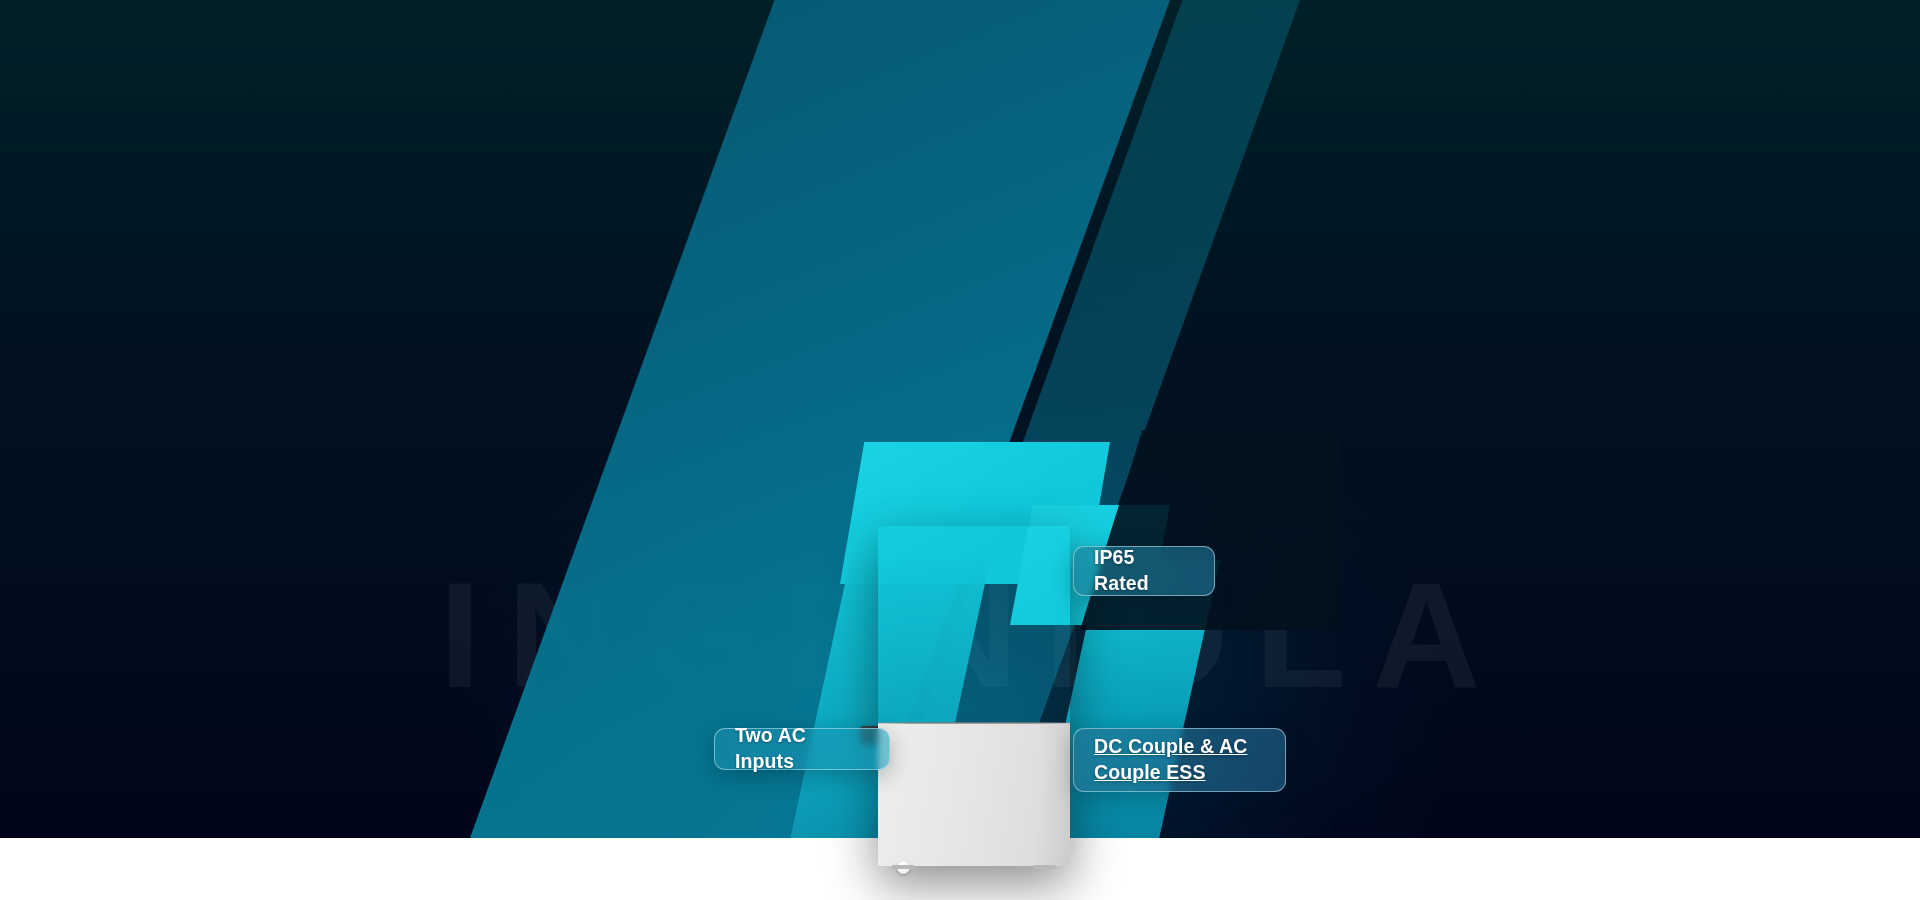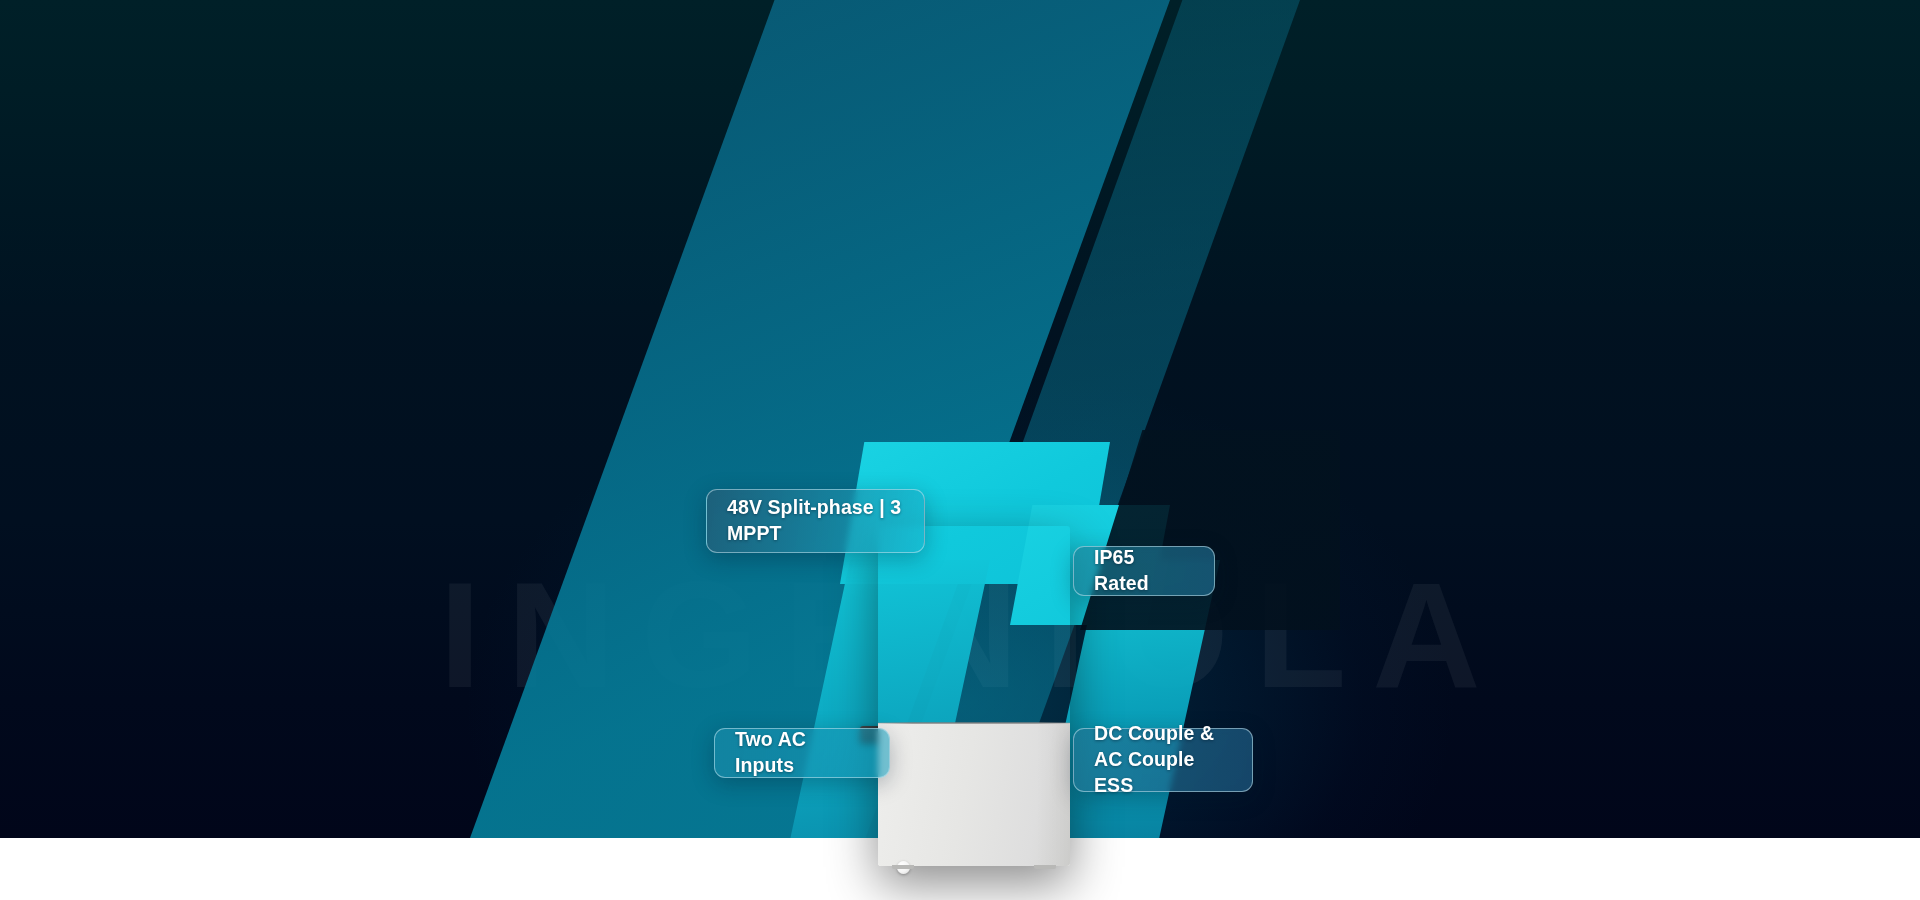--- a/index.html
+++ b/index.html
@@ -326,35 +326,36 @@
     justify-content: flex-start;
     background: linear-gradient(100deg,
         rgba(30, 128, 150, 0.60) 0%,
         rgba(28, 116, 146, 0.66) 55%,
         rgba(30, 104, 140, 0.70) 100%);
   }
   .pill-c {
     left: 714px;
     top: 728px;
     width: 176px;
-    height: 50px;
+    height: 42px;
     background: linear-gradient(100deg,
         rgba(26, 140, 170, 0.64) 0%,
         rgba(24, 150, 180, 0.62) 60%,
         rgba(24, 158, 188, 0.58) 100%);
   }
   .pill-d {
     left: 1073px;
     top: 728px;
-    width: 180px;
+    width: 213px;
     height: 64px;
     background: linear-gradient(100deg,
         rgba(34, 120, 150, 0.66) 0%,
         rgba(30, 104, 140, 0.70) 52%,
         rgba(28, 88, 128, 0.74) 100%);
+    text-decoration: underline;
   }
   .pill-text {
     display: block;
   }
 </style>
 </head>
 <body>
 
 <div class="hero">
 
@@ -382,23 +383,20 @@
     <div class="device-bottom">
       <div class="device-dot"></div>
       <div class="device-shade"></div>
     </div>
 
     <div class="device-foot left"></div>
     <div class="device-foot right"></div>
     <div class="device-seam"></div>
   </div>
 
-  <div class="pill pill-a">
-    <span class="pill-text">48V Split-phase | 3 MPPT</span>
-  </div>
 
   <div class="pill pill-b">
     <span class="pill-text">IP65 Rated</span>
   </div>
 
   <div class="pill pill-c">
     <span class="pill-text">Two AC Inputs</span>
   </div>
 
   <div class="pill pill-d">

